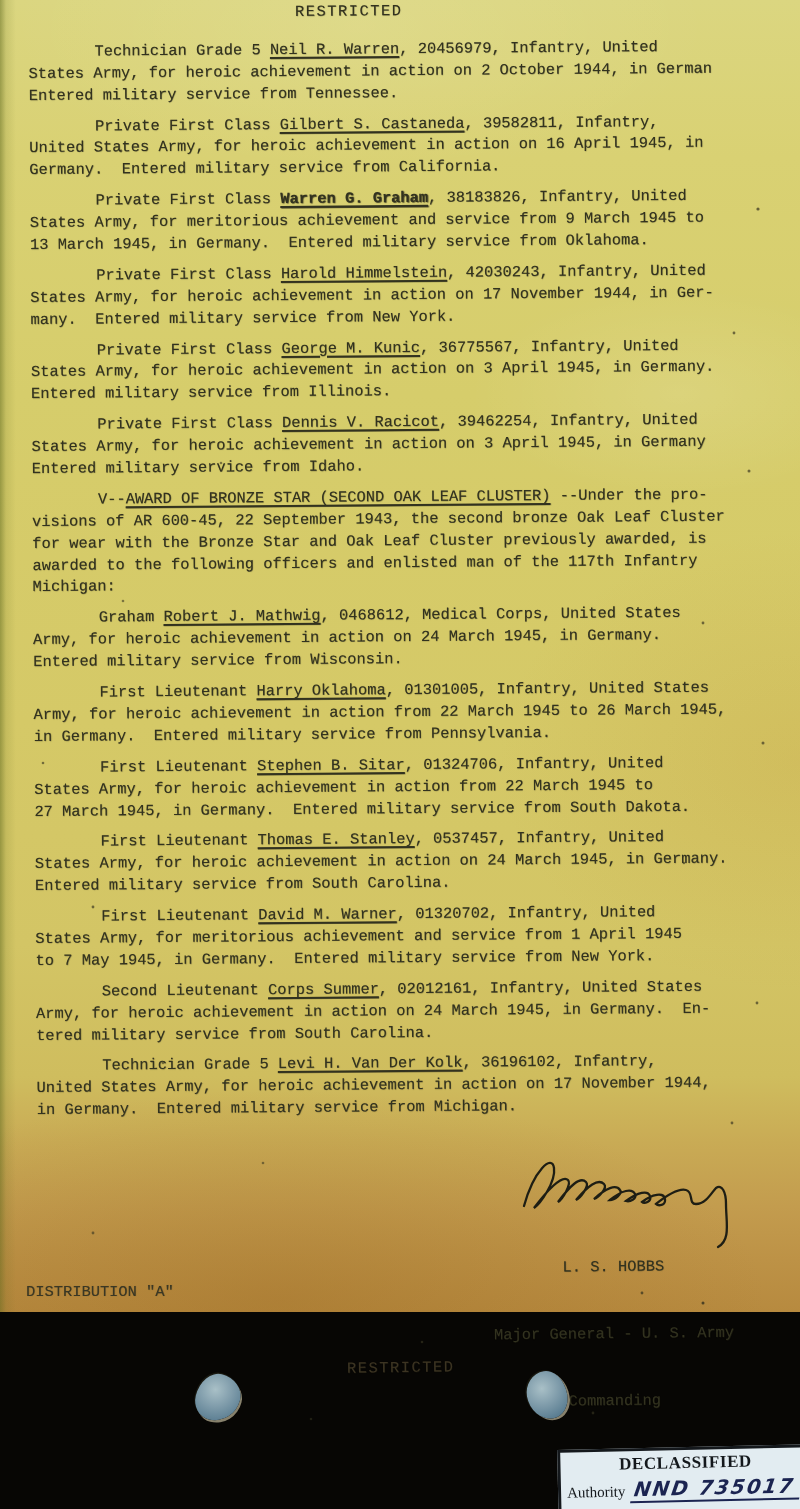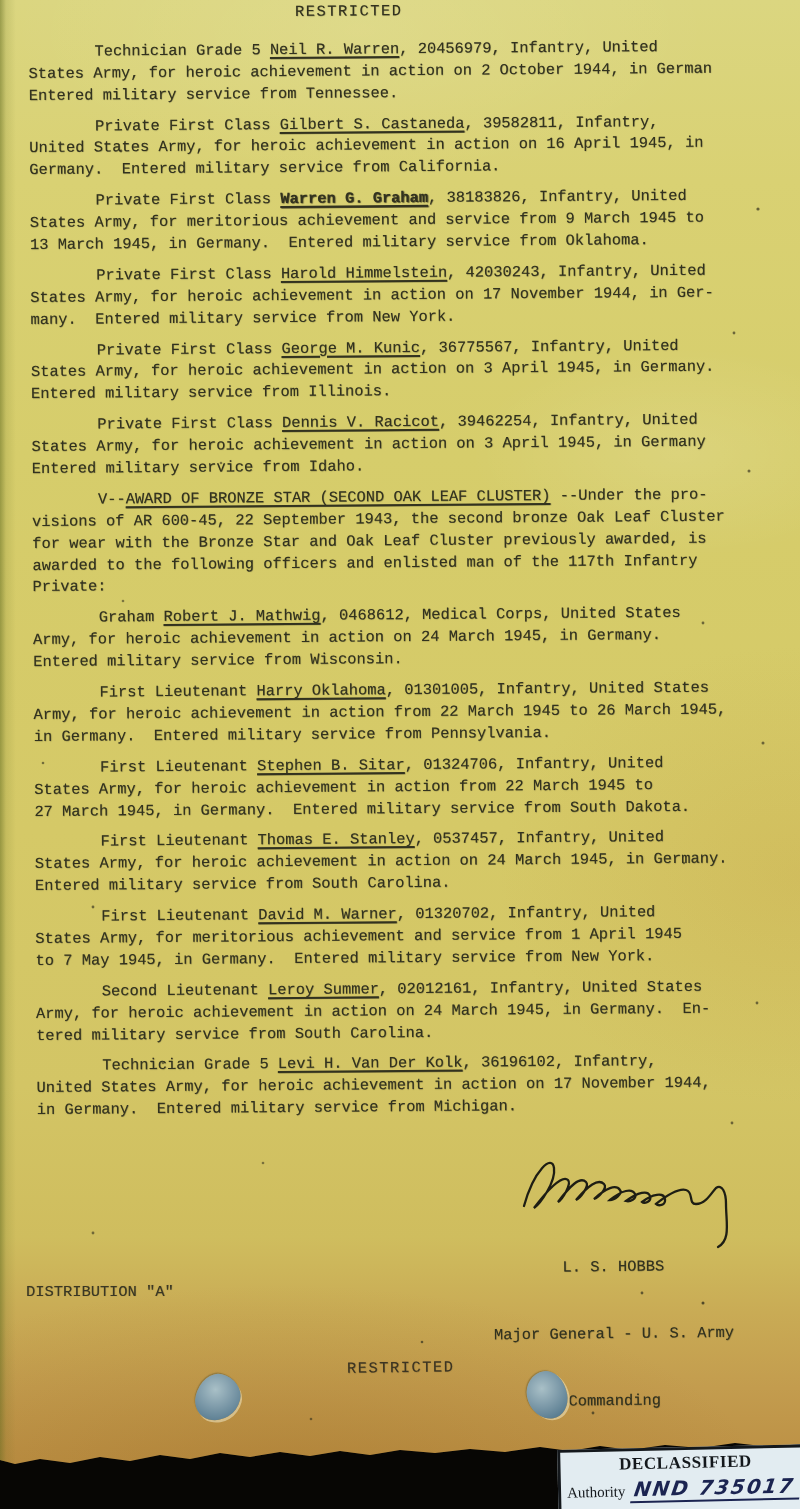--- a/index.html
+++ b/index.html
@@ -3,21 +3,21 @@
 <meta charset="utf-8">
 <style>
   html,body{margin:0;padding:0;}
   body{
     width:800px;height:1509px;position:relative;overflow:hidden;
     background:#070604;
     font-family:"Liberation Mono", monospace;
   }
   
   .paper{
-    position:absolute;left:0;top:0;width:800px;height:1509px;
+    position:absolute;left:0;top:0;width:800px;height:1312px;
     background:
       radial-gradient(ellipse 300px 150px at 85% 30%, rgba(255,255,240,0.12), transparent 70%),
       radial-gradient(ellipse 500px 220px at 45% 2%, rgba(255,255,235,0.10), transparent 70%),
       radial-gradient(ellipse 420px 320px at 100% 58%, rgba(195,150,60,0.22), transparent 72%),
       radial-gradient(ellipse 650px 280px at 35% 99%, rgba(150,100,30,0.30), transparent 75%),
       linear-gradient(90deg, rgba(100,110,35,0.55) 0px, rgba(100,110,35,0.15) 6px, rgba(100,110,35,0) 16px),
       linear-gradient(180deg,#dbd680 0%,#d9d173 12%,#d6cd6b 30%,#d5c967 55%,#d3c565 72%,#cfbd5e 82%,#c9ab55 87%,#c39c4e 92%,#bd9246 96%,#b78a3f 100%);
     clip-path: polygon(0 0,800px 0,800px 1444px,770px 1447px,735px 1443px,700px 1448px,665px 1445px,630px 1450px,600px 1446px,570px 1451px,540px 1447px,505px 1452px,470px 1449px,435px 1453px,400px 1450px,370px 1455px,340px 1451px,310px 1456px,280px 1452px,250px 1457px,220px 1453px,190px 1459px,160px 1455px,130px 1461px,100px 1457px,70px 1463px,40px 1459px,15px 1464px,0 1460px);
   }
   
@@ -130,21 +130,21 @@
         <div class="para">
           <div class="tline first"><span>Private First Class </span><span class="u">Dennis V. Racicot</span><span>, 39462254, Infantry, United</span></div>
           <div class="tline"><span>States Army, for heroic achievement in action on 3 April 1945, in Germany</span></div>
           <div class="tline"><span>Entered military service from Idaho.</span></div>
         </div>
         <div class="para">
           <div class="tline first"><span>V--</span><span class="u">AWARD OF BRONZE STAR (SECOND OAK LEAF CLUSTER)</span><span> --Under the pro-</span></div>
           <div class="tline"><span>visions of AR 600-45, 22 September 1943, the second bronze Oak Leaf Cluster</span></div>
           <div class="tline"><span>for wear with the Bronze Star and Oak Leaf Cluster previously awarded, is</span></div>
           <div class="tline"><span>awarded to the following officers and enlisted man of the 117th Infantry</span></div>
-          <div class="tline"><span>Private:</span></div>
+          <div class="tline"><span>Michigan:</span></div>
         </div>
         <div class="para">
           <div class="tline first"><span>Graham </span><span class="u">Robert J. Mathwig</span><span>, 0468612, Medical Corps, United States</span></div>
           <div class="tline"><span>Army, for heroic achievement in action on 24 March 1945, in Germany.</span></div>
           <div class="tline"><span>Entered military service from Wisconsin.</span></div>
         </div>
         <div class="para">
           <div class="tline first"><span>First Lieutenant </span><span class="u">Harry Oklahoma</span><span>, 01301005, Infantry, United States</span></div>
           <div class="tline"><span>Army, for heroic achievement in action from 22 March 1945 to 26 March 1945,</span></div>
           <div class="tline"><span>in Germany.  Entered military service from Pennsylvania.</span></div>
@@ -158,21 +158,21 @@
           <div class="tline first"><span>First Lieutenant </span><span class="u">Thomas E. Stanley</span><span>, 0537457, Infantry, United</span></div>
           <div class="tline"><span>States Army, for heroic achievement in action on 24 March 1945, in Germany.</span></div>
           <div class="tline"><span>Entered military service from South Carolina.</span></div>
         </div>
         <div class="para">
           <div class="tline first"><span>First Lieutenant </span><span class="u">David M. Warner</span><span>, 01320702, Infantry, United</span></div>
           <div class="tline"><span>States Army, for meritorious achievement and service from 1 April 1945</span></div>
           <div class="tline"><span>to 7 May 1945, in Germany.  Entered military service from New York.</span></div>
         </div>
         <div class="para">
-          <div class="tline first"><span>Second Lieutenant </span><span class="u">Leroy Summer</span><span>, 02012161, Infantry, United States</span></div>
+          <div class="tline first"><span>Second Lieutenant </span><span class="u">Corps Summer</span><span>, 02012161, Infantry, United States</span></div>
           <div class="tline"><span>Army, for heroic achievement in action on 24 March 1945, in Germany.  En-</span></div>
           <div class="tline"><span>tered military service from South Carolina.</span></div>
         </div>
         <div class="para">
           <div class="tline first"><span>Technician Grade 5 </span><span class="u">Levi H. Van Der Kolk</span><span>, 36196102, Infantry,</span></div>
           <div class="tline"><span>United States Army, for heroic achievement in action on 17 November 1944,</span></div>
           <div class="tline"><span>in Germany.  Entered military service from Michigan.</span></div>
         </div>
       </div>
   </div>

